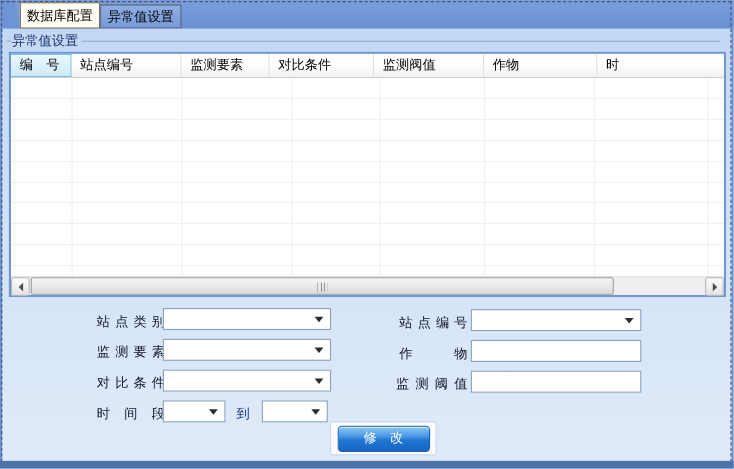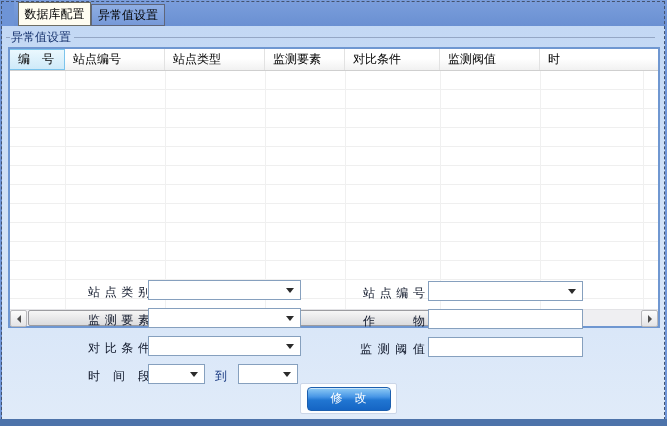--- a/index.html
+++ b/index.html
@@ -19,21 +19,21 @@
   .dashed-frame { position:absolute; left:1px; top:1px; right:2px; bottom:1px; border:1px dashed #44536F; pointer-events:none; }
   .bottom-strip { position:absolute; left:0; top:419px; width:667px; height:7px; background:#4D73AA; }
 
   
   .gb-title { position:absolute; left:11px; top:29px; color:#17336E; }
   .gb-line { position:absolute; top:37px; height:1px; background:#94A7C5; }
   .gb-line.seg-l { left:6px; width:4px; }
   .gb-line.seg-r { left:74px; width:581px; }
 
   
-  .grid { position:absolute; left:8px; top:47px; width:652px; height:281px; background:#fff; border:2px solid #6F97D1; }
+  .grid { position:absolute; left:8px; top:47px; width:652px; height:223px; background:#fff; border:2px solid #6F97D1; }
   .grid-header { position:absolute; left:0; top:0; right:0; height:22px; display:flex; background:linear-gradient(180deg,#FFFFFF 45%,#F1F1F1 100%); border-bottom:1px solid #CFCFCF; }
   .hcell { flex:0 0 auto; display:flex; align-items:center; padding-left:8px; border-right:1px solid #E2E2E2; overflow:hidden; white-space:nowrap; }
   .hcell.sel { background:linear-gradient(180deg,#EAF8FE 0%,#CFEAF9 100%); border:1px solid #7CC4EC; border-left:none; }
   .hcell.last { flex:1 1 auto; border-right:none; }
   .grid-body { position:absolute; left:0; top:22px; right:0; bottom:17px;
                background:repeating-linear-gradient(180deg,#FFFFFF 0px,#FFFFFF 18px,#EFEFEF 18px,#EFEFEF 19px); }
   .vsep { position:absolute; top:22px; bottom:17px; width:1px; background:#F0F0F0; }
 
   
   .hscroll { position:absolute; left:0; right:0; bottom:0; height:17px; background:#EFEFF2; border-top:1px solid #E3E3E6; }
@@ -81,31 +81,31 @@
   <div class="gb-line seg-r"></div>
 
   <div class="grid">
     <div class="grid-header">
       <div class="hcell sel" style="width:55px">
           <span>编　号</span>
         </div>
       <div class="hcell" style="width:100px">
           <span>站点编号</span>
         </div>
-      <div class="hcell" style="width:100px">
-          <span>站点类型</span>
-        </div>
       <div class="hcell" style="width:80px">
           <span>监测要素</span>
         </div>
       <div class="hcell" style="width:95px">
           <span>对比条件</span>
         </div>
       <div class="hcell" style="width:100px">
           <span>监测阀值</span>
+        </div>
+      <div class="hcell" style="width:103px">
+          <span>作物</span>
         </div>
       <div class="hcell last">
           <span>时</span>
         </div>
     </div>
     <div class="grid-body"></div>
     <div class="vsep" style="left:55px"></div>
     <div class="vsep" style="left:155px"></div>
     <div class="vsep" style="left:255px"></div>
     <div class="vsep" style="left:335px"></div>

